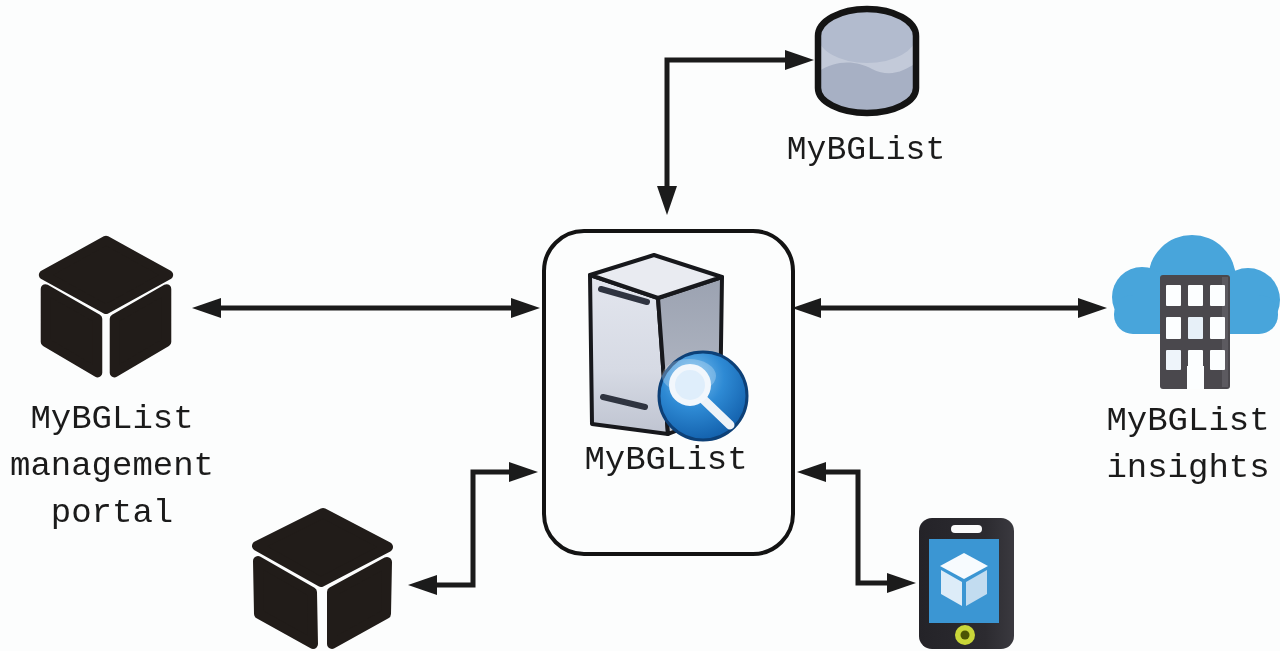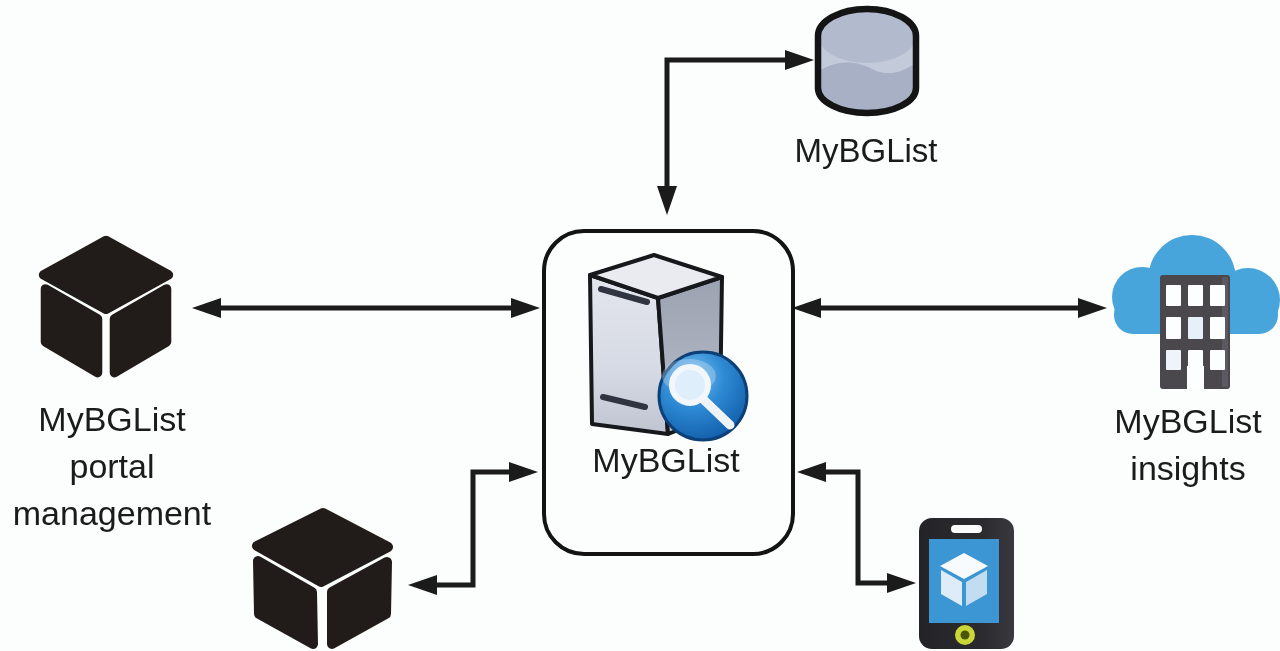--- a/index.html
+++ b/index.html
@@ -18,20 +18,21 @@
     border:4.5px solid #131313;
     border-radius:42px;
     background:#fcfdfd;
   }
   .label{
     position:absolute;
     color:#1b1b1b;
     text-align:center;
     white-space:nowrap;
     transform:translateX(-50%);
+    font-family:Liberation Mono, monospace;
   }
   .label .ln{display:block;}
   .lbl-34{font-size:34px;line-height:47px;}
   .lbl-33{font-size:33px;line-height:45px;}
 </style>
 </head>
 <body>
 
 <div class="canvas">
 
@@ -120,22 +121,22 @@
   <svg class="icon" style="left:36px;top:232px;" width="140" height="152" viewBox="0 0 150 163">
     <g fill="#211c19" stroke="#211c19" stroke-width="10" stroke-linejoin="round">
       <polygon points="75,9 142,46 75,83 8,46"></polygon>
       <polygon points="10,61 66,93 66,151 10,118"></polygon>
       <polygon points="140,61 84,93 84,151 140,118"></polygon>
     </g>
   </svg>
 
   <div class="label lbl-34" style="left:112px;top:396px;">
     <span class="ln">MyBGList</span>
+    <span class="ln">management</span>
     <span class="ln">portal</span>
-    <span class="ln">management</span>
   </div>
 
   <svg class="icon" style="left:248px;top:504px;" width="150" height="145" viewBox="0 0 150 145">
     <g fill="#211c19" stroke="#211c19" stroke-width="10" stroke-linejoin="round">
       <polygon points="75,9 140,43 73,78 9,42"></polygon>
       <polygon points="10,57 64,88 65,140 11,110"></polygon>
       <polygon points="139,58 84,88 84,140 138,110"></polygon>
     </g>
   </svg>
 

